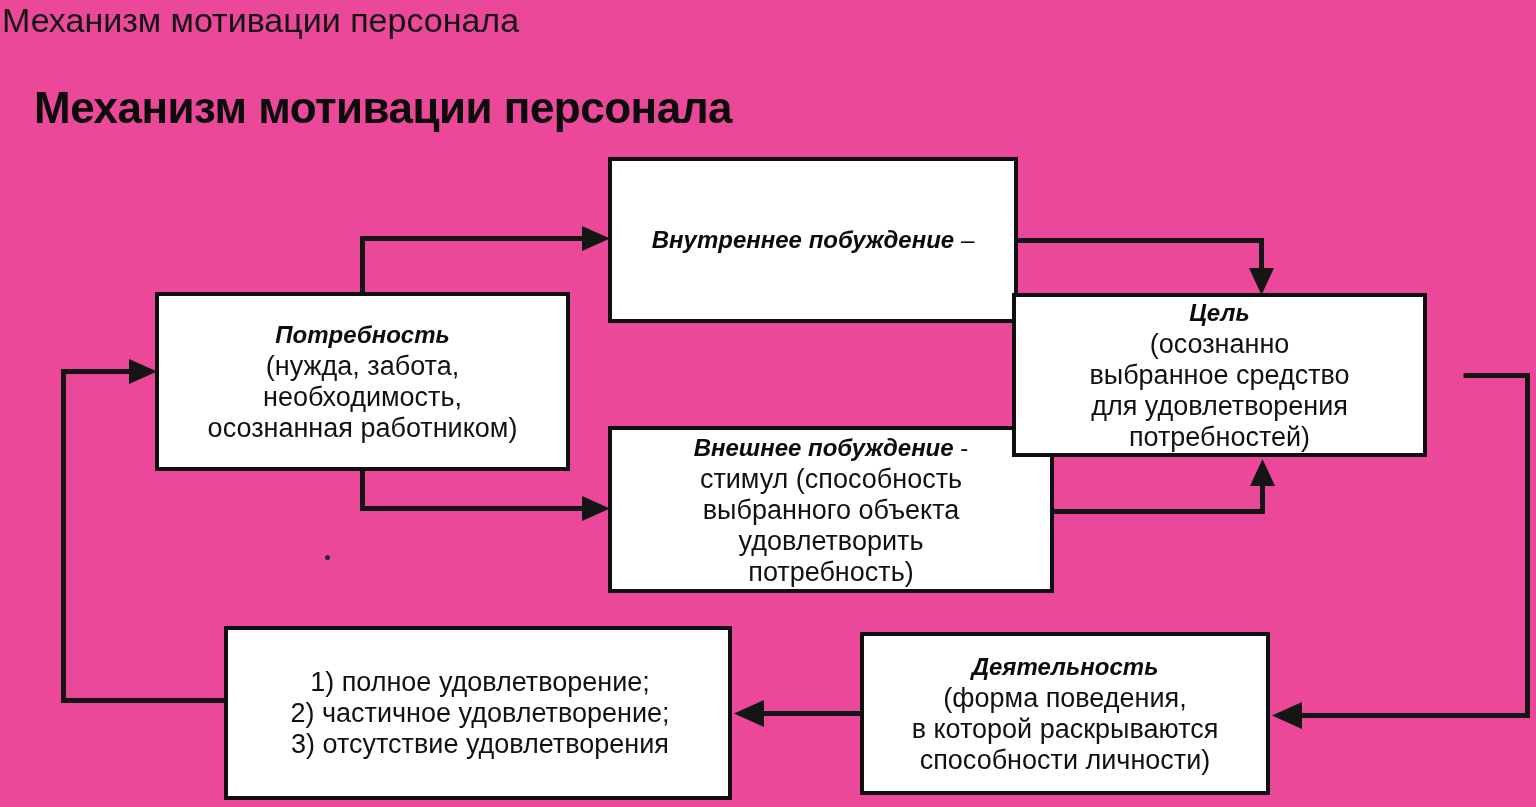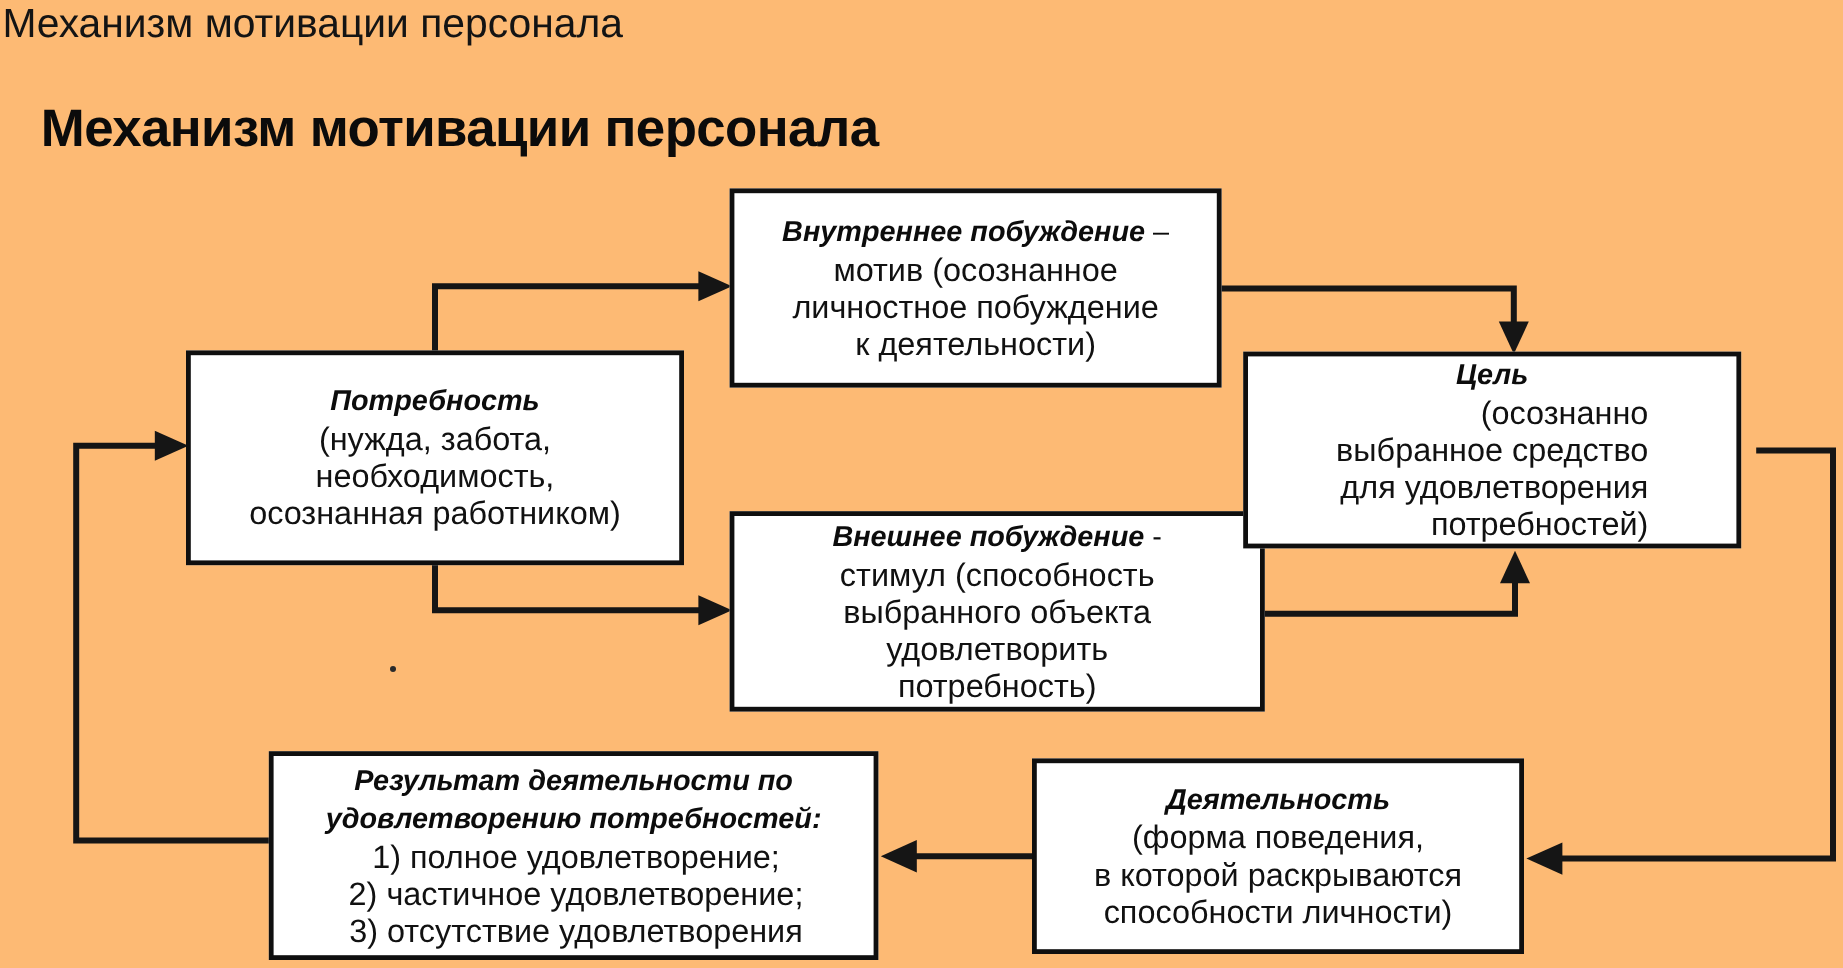--- a/index.html
+++ b/index.html
@@ -1,19 +1,19 @@
 <!DOCTYPE html>
 <html><head>
 <meta charset="utf-8">
 <style>
   html, body { margin: 0; padding: 0; background: #ffffff; }
   .screen {
     position: relative;
     width: 1536px; height: 807px;
-    background: #fdba74;
+    background: #ec4899;
     overflow: hidden;
     font-family: "Liberation Sans", sans-serif;
     color: #0e0e0e;
   }
   .caption {
     position: absolute; left: 2px; top: 2px;
     font-size: 34px; font-weight: 400; line-height: 1.1;
     color: #141414; white-space: nowrap;
   }
   .heading {
@@ -43,21 +43,21 @@
     white-space: pre-line; color: #0c0c0c;
   }
   .title-dash { font-weight: 400; font-style: normal; }
   .box-body {
     font-weight: 400; font-size: 27px; line-height: 31px;
     white-space: pre-line; color: #111111;
   }
   .box.need     { left: 155px; top: 292px; width: 415px; height: 179px; }
   .box.inner    { left: 608px; top: 157px; width: 410px; height: 166px; }
   .box.outer    { left: 608px; top: 426px; width: 446px; height: 167px; }
-  .box.goal     { left: 1036px; top: 293px; width: 415px; height: 164px; text-align: right; }
+  .box.goal     { left: 1012px; top: 293px; width: 415px; height: 164px; }
   .box.result   { left: 224px; top: 626px; width: 508px; height: 174px; }
   .box.activity { left: 860px; top: 632px; width: 410px; height: 163px; }
   .box.result .box-title { align-self: center; }
   .result-items {
     align-self: stretch; text-align: center;
     padding-left: 4px;
     font-size: 27px; line-height: 31px; color: #111111;
   }
   .scan-dot {
     position: absolute; left: 325px; top: 555px;
@@ -110,44 +110,39 @@
 
     <div class="box need">
       <div class="box-title">Потребность</div>
       <div class="box-body">(нужда, забота,
 необходимость,
 осознанная работником)</div>
     </div>
 
     <div class="box inner">
       <div class="box-title"><span>Внутреннее побуждение</span><span class="title-dash"> –</span></div>
-      <div class="box-body">мотив (осознанное
-личностное побуждение
-к деятельности)</div>
     </div>
 
     <div class="box outer">
       <div class="box-title"><span>Внешнее побуждение</span><span class="title-dash"> -</span></div>
       <div class="box-body">стимул (способность
 выбранного объекта
 удовлетворить
 потребность)</div>
     </div>
 
     <div class="box goal">
       <div class="box-title">Цель</div>
       <div class="box-body">(осознанно
 выбранное средство
 для удовлетворения
 потребностей)</div>
     </div>
 
     <div class="box result">
-      <div class="box-title">Результат деятельности по
-удовлетворению потребностей:</div>
       <div class="result-items">
         <div>1) полное удовлетворение;</div>
         <div>2) частичное удовлетворение;</div>
         <div>3) отсутствие удовлетворения</div>
       </div>
     </div>
 
     <div class="box activity">
       <div class="box-title">Деятельность</div>
       <div class="box-body">(форма поведения,

